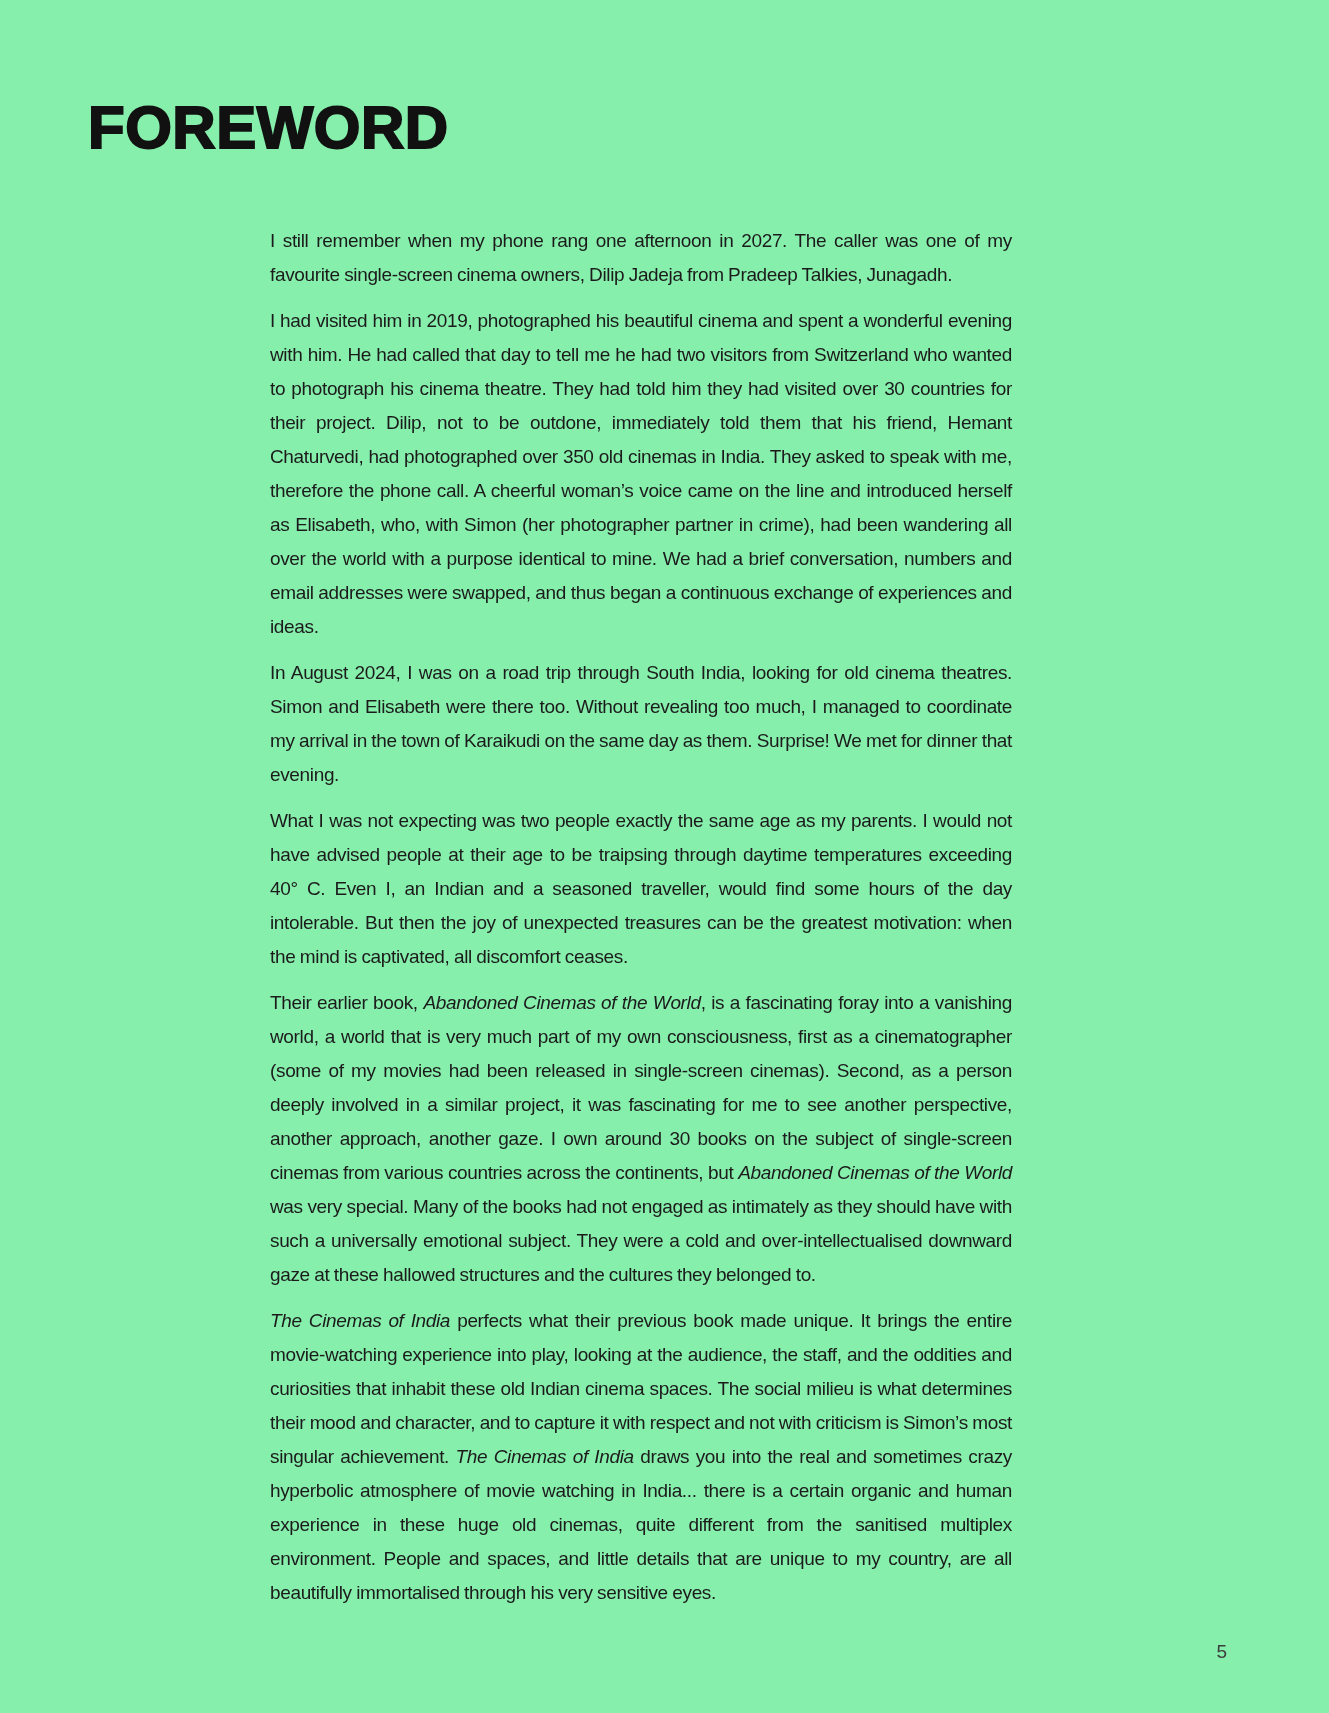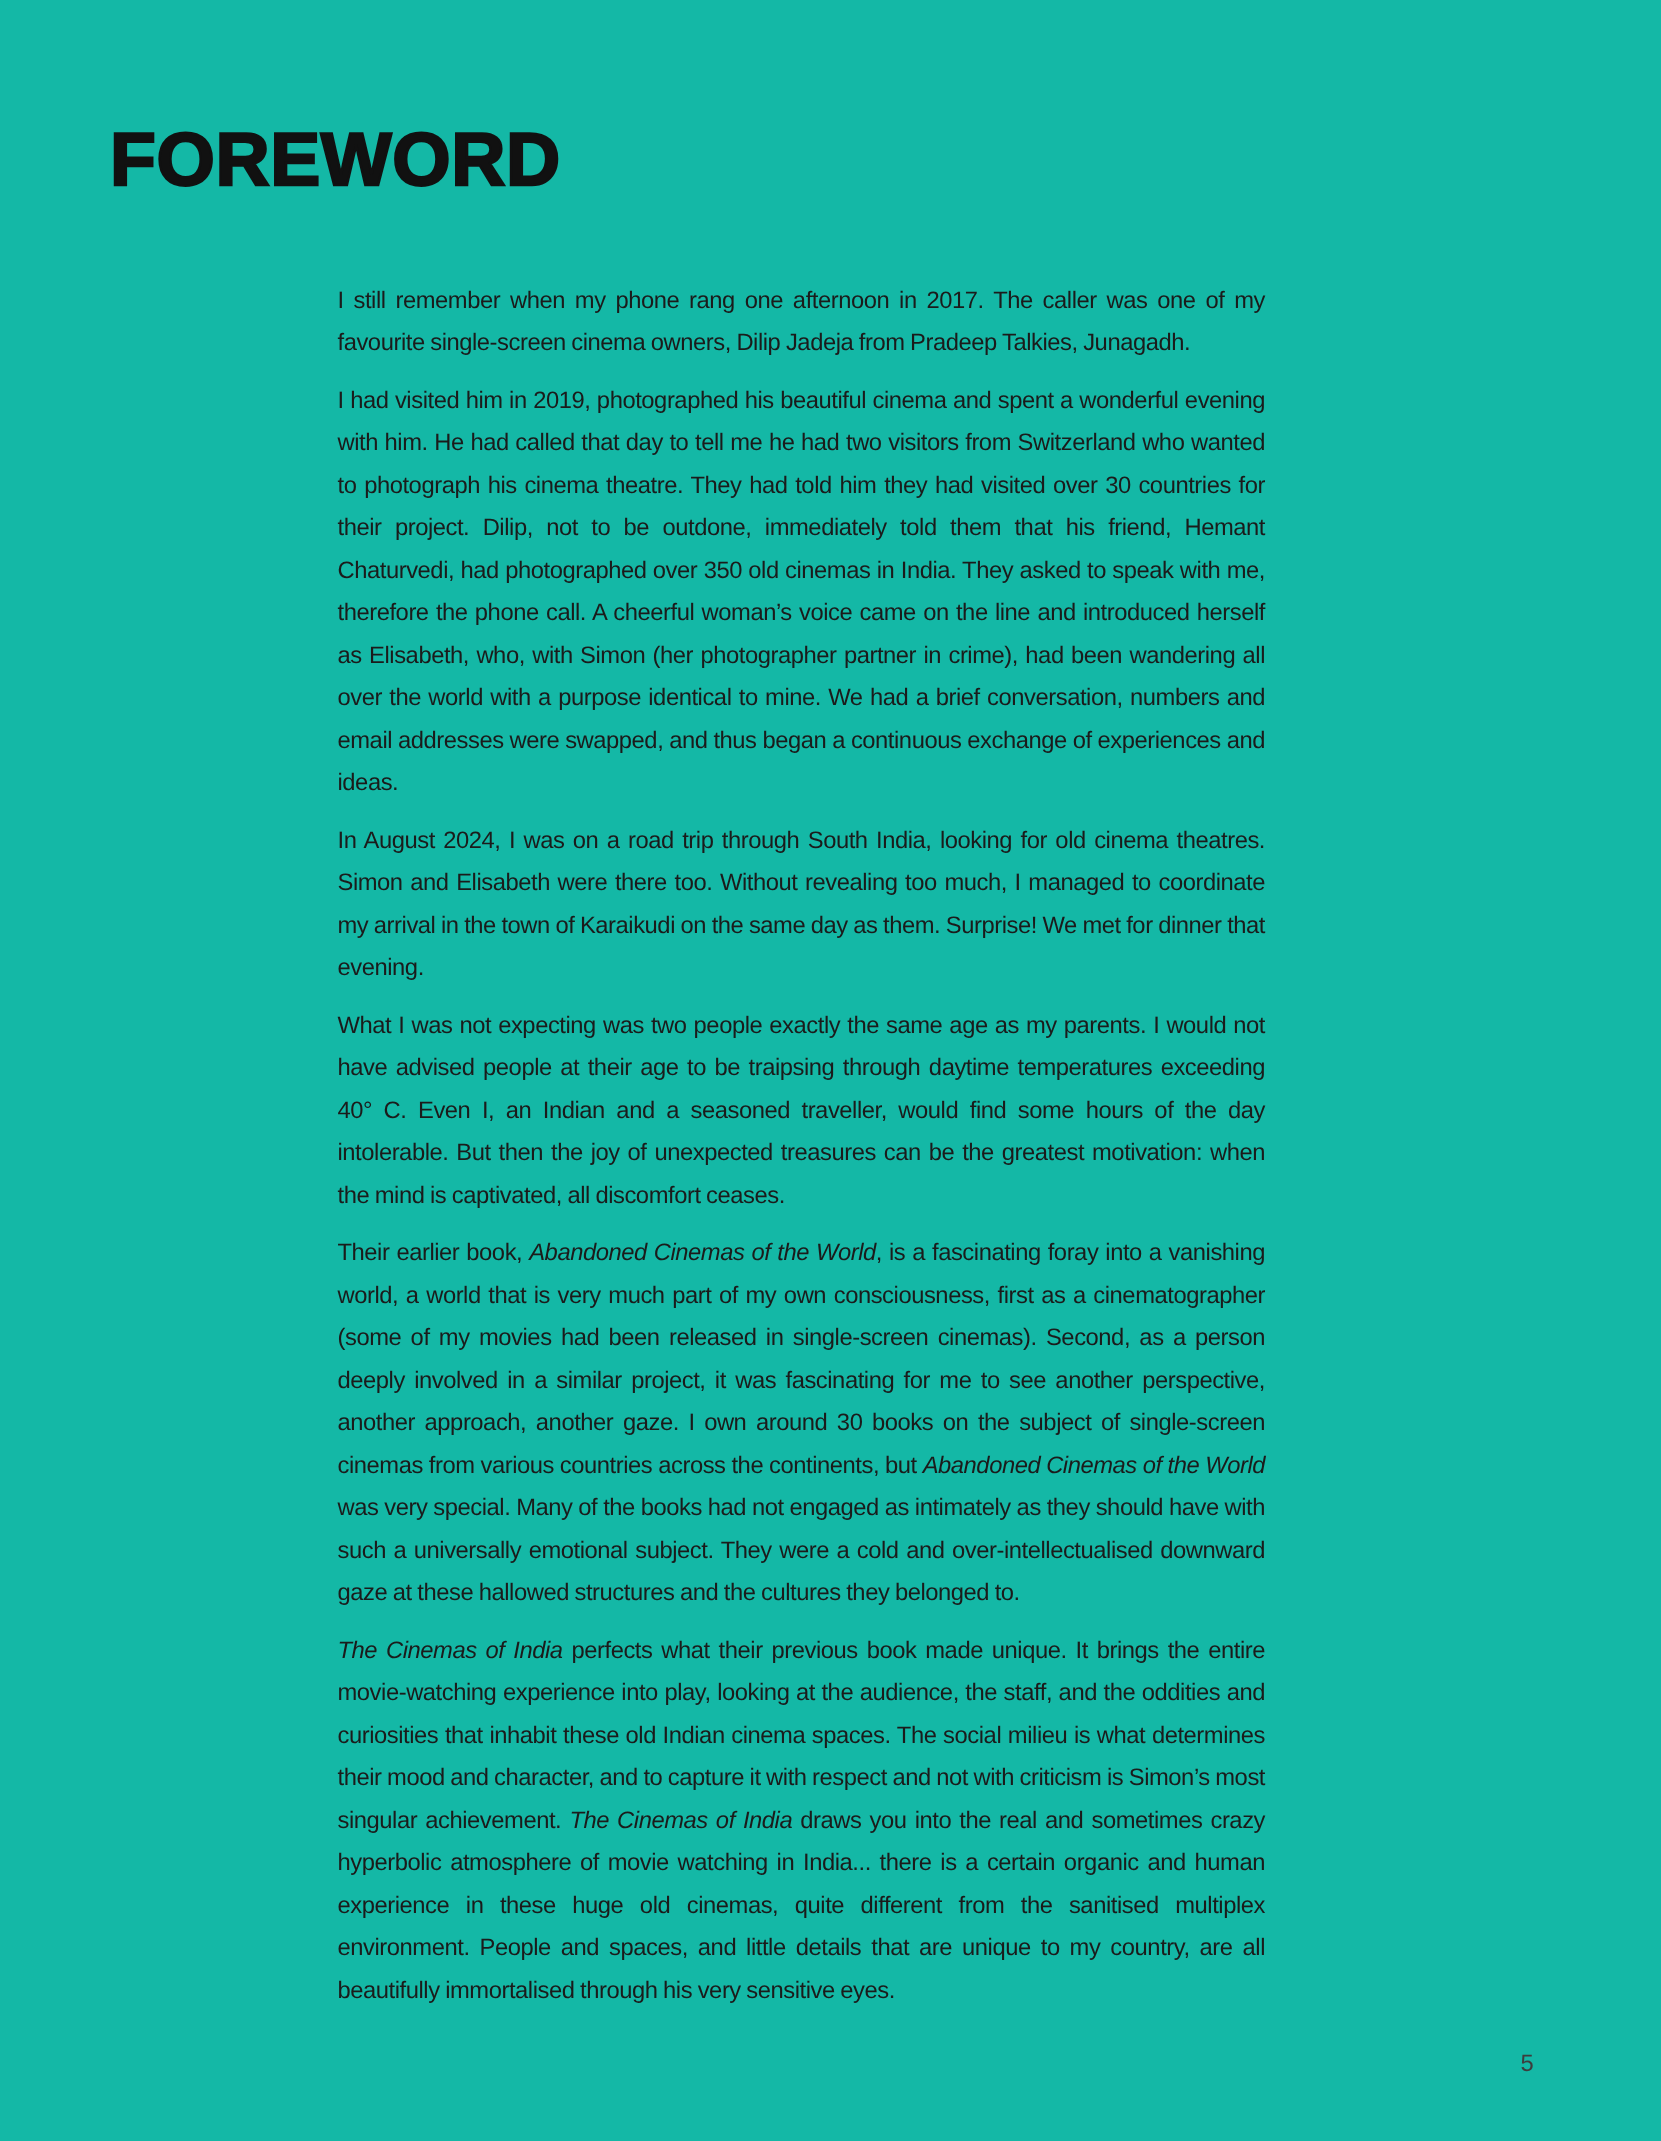--- a/index.html
+++ b/index.html
@@ -4,21 +4,21 @@
 <style>
   html, body {
     margin: 0;
     padding: 0;
     background: #ffffff;
   }
   .page {
     position: relative;
     width: 1329px;
     height: 1713px;
-    background: #14b8a6;
+    background: #86efac;
     overflow: hidden;
     font-family: "Liberation Sans", sans-serif;
     color: #1b1b1b;
   }
   .title {
     position: absolute;
     left: 88px;
     top: 98px;
     margin: 0;
     font-size: 60px;
@@ -54,21 +54,21 @@
     color: #3d3d3d;
   }
 </style>
 </head>
 <body>
 
 <div class="page">
   <h1 class="title">FOREWORD</h1>
 
   <main class="body-text">
-      <p><span>I still remember when my phone rang one afternoon in 2017. The caller was one of my favourite single-screen cinema owners, Dilip Jadeja from Pradeep Talkies, Junagadh.</span></p>
+      <p><span>I still remember when my phone rang one afternoon in 2027. The caller was one of my favourite single-screen cinema owners, Dilip Jadeja from Pradeep Talkies, Junagadh.</span></p>
       <p><span>I had visited him in 2019, photographed his beautiful cinema and spent a wonderful evening with him. He had called that day to tell me he had two visitors from Switzerland who wanted to photograph his cinema theatre. They had told him they had visited over 30 countries for their project. Dilip, not to be outdone, immediately told them that his friend, Hemant Chaturvedi, had photographed over 350 old cinemas in India. They asked to speak with me, therefore the phone call. A cheerful woman’s voice came on the line and introduced herself as Elisabeth, who, with Simon (her photographer partner in crime), had been wandering all over the world with a purpose identical to mine. We had a brief conversation, numbers and email addresses were swapped, and thus began a continuous exchange of experiences and ideas.</span></p>
       <p><span>In August 2024, I was on a road trip through South India, looking for old cinema theatres. Simon and Elisabeth were there too. Without revealing too much, I managed to coordinate my arrival in the town of Karaikudi on the same day as them. Surprise! We met for dinner that evening.</span></p>
       <p><span>What I was not expecting was two people exactly the same age as my parents. I would not have advised people at their age to be traipsing through daytime temperatures exceeding 40° C. Even I, an Indian and a seasoned traveller, would find some hours of the day intolerable. But then the joy of unexpected treasures can be the greatest motivation: when the mind is captivated, all discomfort ceases.</span></p>
       <p><span>Their earlier book, </span><em>Abandoned Cinemas of the World</em><span>, is a fascinating foray into a vanishing world, a world that is very much part of my own consciousness, first as a cinematographer (some of my movies had been released in single-screen cinemas). Second, as a person deeply involved in a similar project, it was fascinating for me to see another perspective, another approach, another gaze. I own around 30 books on the subject of single-screen cinemas from various countries across the continents, but </span><em>Abandoned Cinemas of the World</em><span> was very special. Many of the books had not engaged as intimately as they should have with such a universally emotional subject. They were a cold and over-intellectualised downward gaze at these hallowed structures and the cultures they belonged to.</span></p>
       <p><em>The Cinemas of India</em><span> perfects what their previous book made unique. It brings the entire movie-watching experience into play, looking at the audience, the staff, and the oddities and curiosities that inhabit these old Indian cinema spaces. The social milieu is what determines their mood and character, and to capture it with respect and not with criticism is Simon’s most singular achievement. </span><em>The Cinemas of India</em><span> draws you into the real and sometimes crazy hyperbolic atmosphere of movie watching in India... there is a certain organic and human experience in these huge old cinemas, quite different from the sanitised multiplex environment. People and spaces, and little details that are unique to my country, are all beautifully immortalised through his very sensitive eyes.</span></p>
     </main>
 
   <div class="page-number">5</div>
 </div>
 

